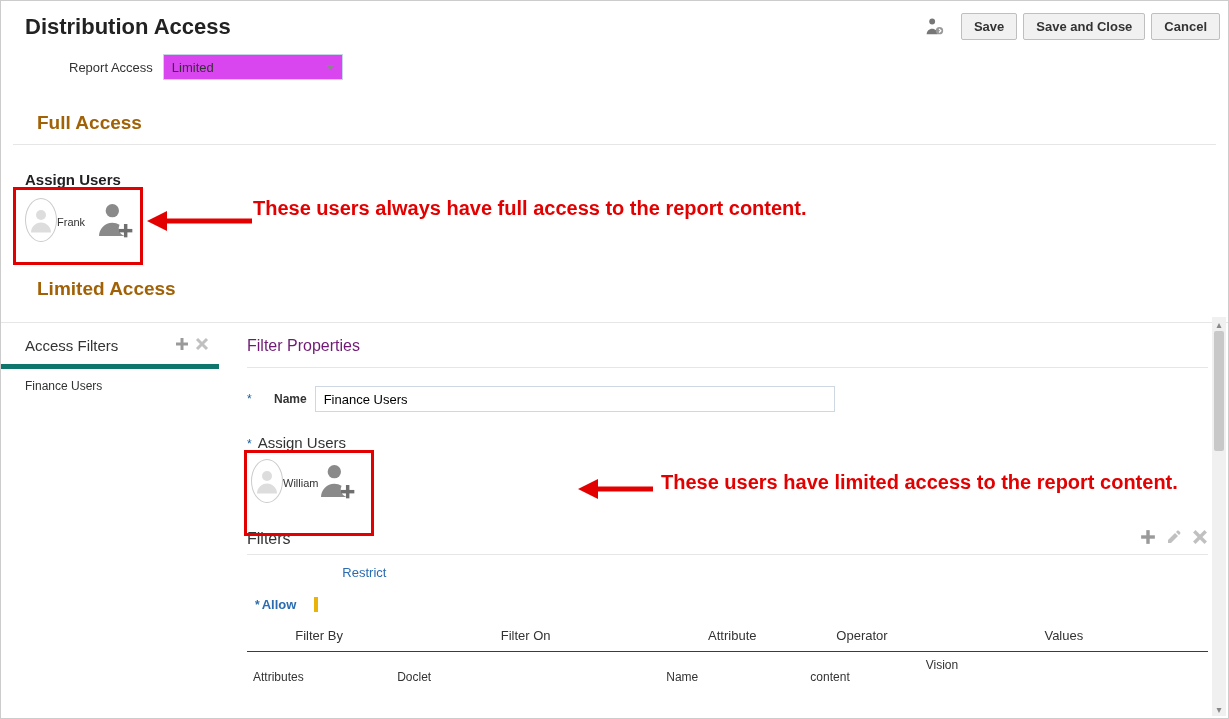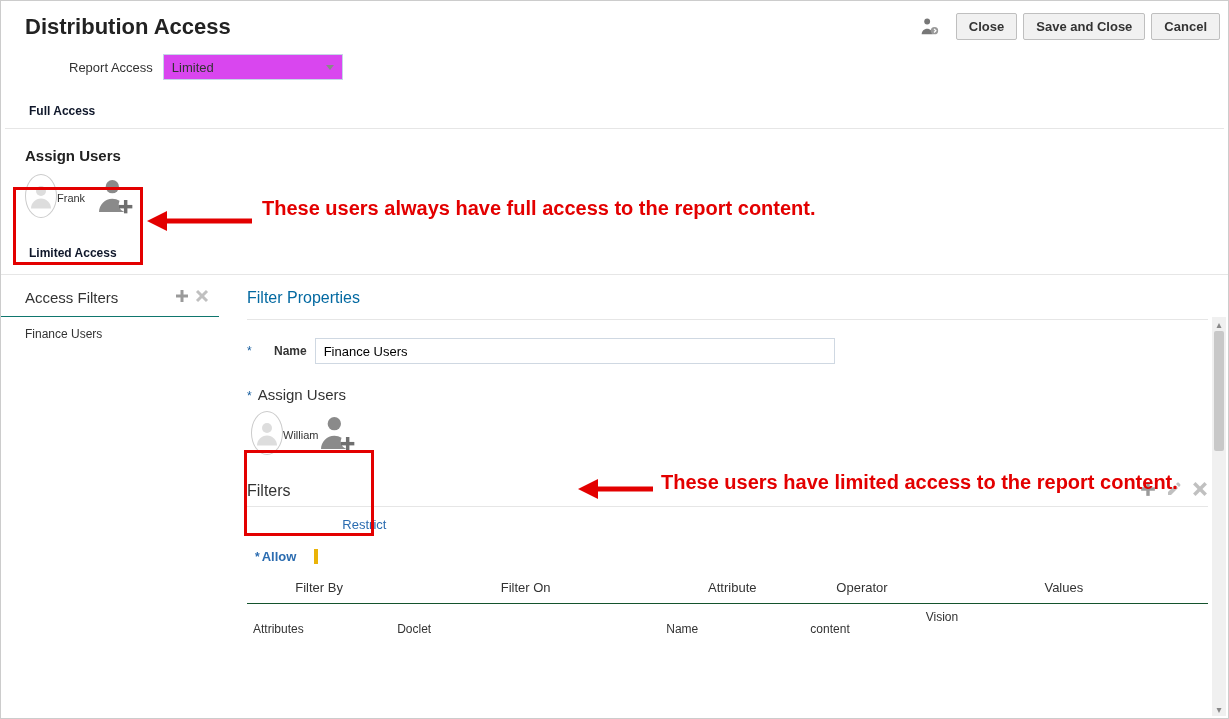--- a/index.html
+++ b/index.html
@@ -70,25 +70,25 @@
   .select::after {
     content: "";
     position: absolute;
     right: 8px; top: 10px;
     border-left: 4px solid transparent;
     border-right: 4px solid transparent;
     border-top: 5px solid #888;
   }
 
   .section-h {
-    font-size: 12px;
-    color: #0f172a;
+    font-size: 19px;
+    color: #a16207;
     padding: 6px 24px 10px 24px;
     border-bottom: 1px solid #e6e6e6;
-    margin: 4px;
+    margin: 12px;
   }
   .sub-h {
     font-size: 15px;
     color: #222;
     padding: 14px 24px 10px 24px;
     margin: 0;
   }
   .users-row {
     display: flex;
     align-items: flex-start;
@@ -137,41 +137,41 @@
     width: 228px;
     padding: 14px 0 0 0;
   }
   .af-head {
     display: flex;
     align-items: center;
     justify-content: space-between;
     padding: 0 10px 10px 24px;
     font-size: 15px;
     color: #333;
-    border-bottom: 1px solid #0f766e;
+    border-bottom: 5px solid #0f766e;
     margin-right: 10px;
   }
   .af-actions { display: flex; gap: 6px; color: #b0b0b0; }
   .af-actions .ic { cursor: pointer; }
   .af-item {
     padding: 10px 24px;
     font-size: 12px;
     color: #333;
     cursor: pointer;
   }
 
   .right-col {
     flex: 1;
     padding: 14px 20px 0 18px;
     overflow: hidden;
     position: relative;
   }
   .fp-h {
     font-size: 16px;
-    color: #0369a1;
+    color: #701a75;
     padding-bottom: 12px;
     border-bottom: 1px solid #e6e6e6;
   }
   .form-row {
     display: flex;
     align-items: center;
     margin-top: 18px;
     gap: 8px;
   }
   .req { color: #145c9e; font-size: 12px; margin-right: 2px; }
@@ -277,21 +277,21 @@
   <div class="title">Distribution Access</div>
   <div class="header-actions">
     <span class="header-icon">
       <svg viewBox="0 0 24 24" width="22" height="22" fill="currentColor">
           <circle cx="10" cy="6" r="3.2"></circle>
           <path d="M4 20c0-3.3 2.7-6 6-6s6 2.7 6 6H4z"></path>
           <circle cx="18" cy="16" r="4" fill="#999"></circle>
           <path d="M17.5 14 l2 2 l-2 2" stroke="#fff" stroke-width="1.4" fill="none"></path>
         </svg>
     </span>
-    <button class="btn">Close</button>
+    <button class="btn">Save</button>
     <button class="btn">Save and Close</button>
     <button class="btn">Cancel</button>
   </div>
 </div>
 
 <div class="row-inline">
   <span class="field-label">Report Access</span>
   <div class="select">
     <span>Limited</span>
   </div>
@@ -436,20 +436,20 @@
   <div class="up">▴</div>
   <div class="thumb"></div>
   <div class="dn">▾</div>
 </div>
 
 <div class="redbox" style="left:12px; top:186px; width:130px; height:78px;"></div>
 <svg class="arrow-svg" style="left:146px; top:202px;" width="110" height="40">
   <line x1="105" y1="18" x2="15" y2="18" stroke="#e30000" stroke-width="5"></line>
   <polygon points="0,18 20,8 20,28" fill="#e30000"></polygon>
 </svg>
-<div class="anno-text" style="left:261px; top:194px; width:620px;">These users always have full access to the report content.</div>
+<div class="anno-text" style="left:252px; top:194px; width:620px;">These users always have full access to the report content.</div>
 
 <div class="redbox" style="left:243px; top:449px; width:130px; height:86px;"></div>
 <svg class="arrow-svg" style="left:577px; top:470px;" width="80" height="40">
   <line x1="75" y1="18" x2="15" y2="18" stroke="#e30000" stroke-width="5"></line>
   <polygon points="0,18 20,8 20,28" fill="#e30000"></polygon>
 </svg>
 <div class="anno-text" style="left:660px; top:468px; width:530px;">These users have limited access to the report content.</div>
 
 </body></html>

